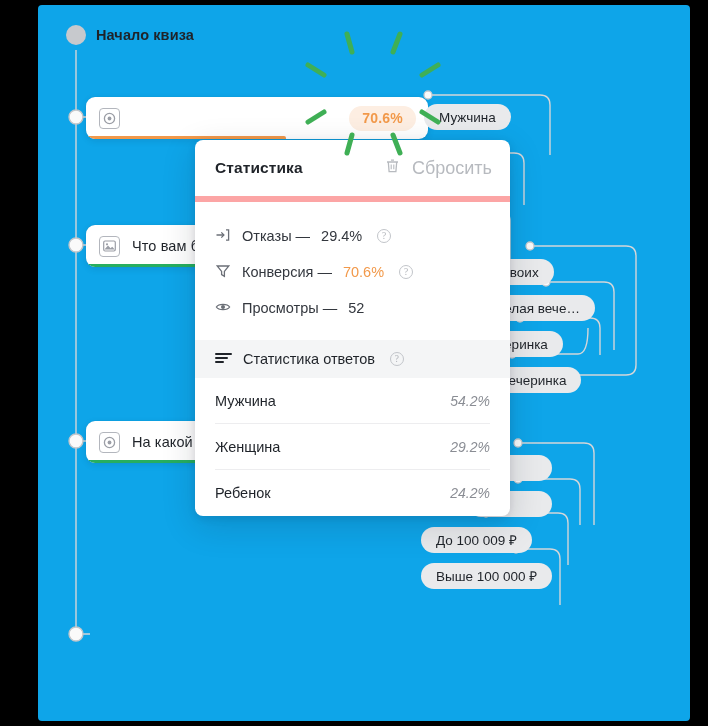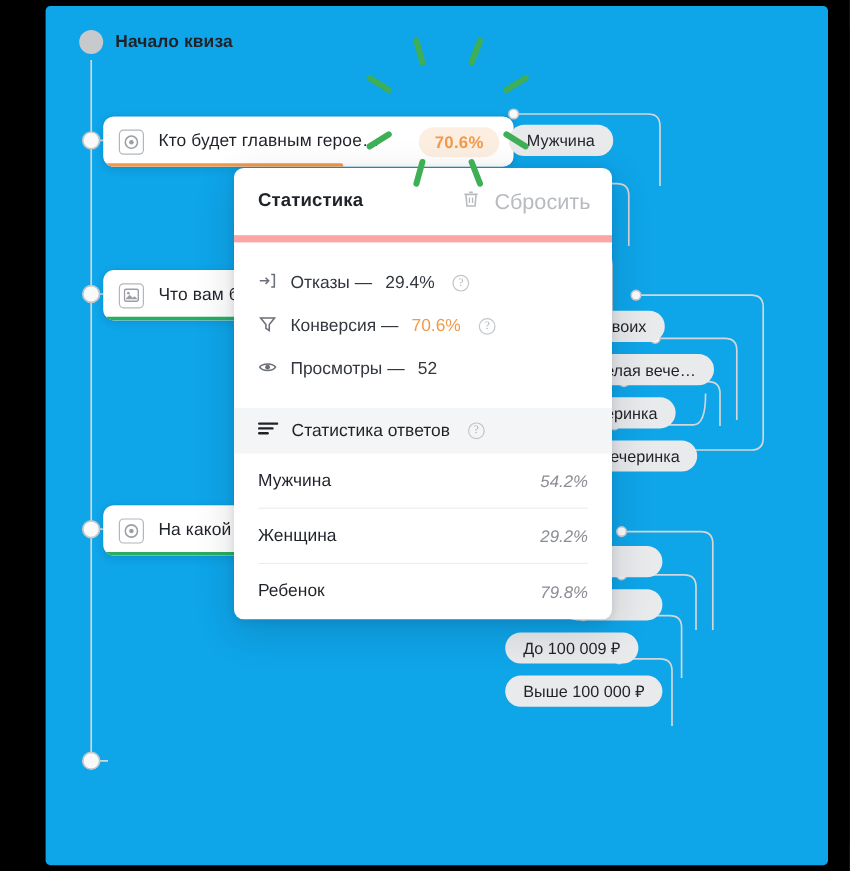--- a/index.html
+++ b/index.html
@@ -235,21 +235,20 @@
     <div id="start-dot" style="left:28px; top:20px;"></div>
     <div id="start-label" style="left:58px; top:22px;">Начало квиза</div>
 
     <div class="card" style="left:48px; top:92px; width:342px;">
       <span class="ic">
         <svg width="13" height="13" viewBox="0 0 13 13">
             <circle cx="6.5" cy="6.5" r="5.1" fill="none" stroke="currentColor" stroke-width="1.3"></circle>
             <circle cx="6.5" cy="6.5" r="1.9" fill="currentColor"></circle>
           </svg>
       </span>
-      <span class="label">Кто будет главным герое…</span>
       <span class="spacer"></span>
       <span class="badge orange">70.6%</span>
       <span class="underbar" style="width:200px; background:#f2994a;"></span>
     </div>
 
     <div class="card" style="left:48px; top:220px; width:342px;">
       <span class="ic">
         <svg width="13" height="12" viewBox="0 0 13 12">
             <rect x="0.7" y="1" width="11.6" height="10" rx="1.4" fill="none" stroke="currentColor" stroke-width="1.2"></rect>
             <circle cx="4" cy="4.3" r="1.1" fill="currentColor"></circle>
@@ -383,19 +382,19 @@
           <span class="ans-pct">54.2%</span>
         </div>
         <div class="ans-row">
           <span>Женщина</span>
           <span class="grow"></span>
           <span class="ans-pct">29.2%</span>
         </div>
         <div class="ans-row">
           <span>Ребенок</span>
           <span class="grow"></span>
-          <span class="ans-pct">79.8%</span>
+          <span class="ans-pct">24.2%</span>
         </div>
       </div>
     </div>
 
   </div>
 </div>
 
 </body></html>

